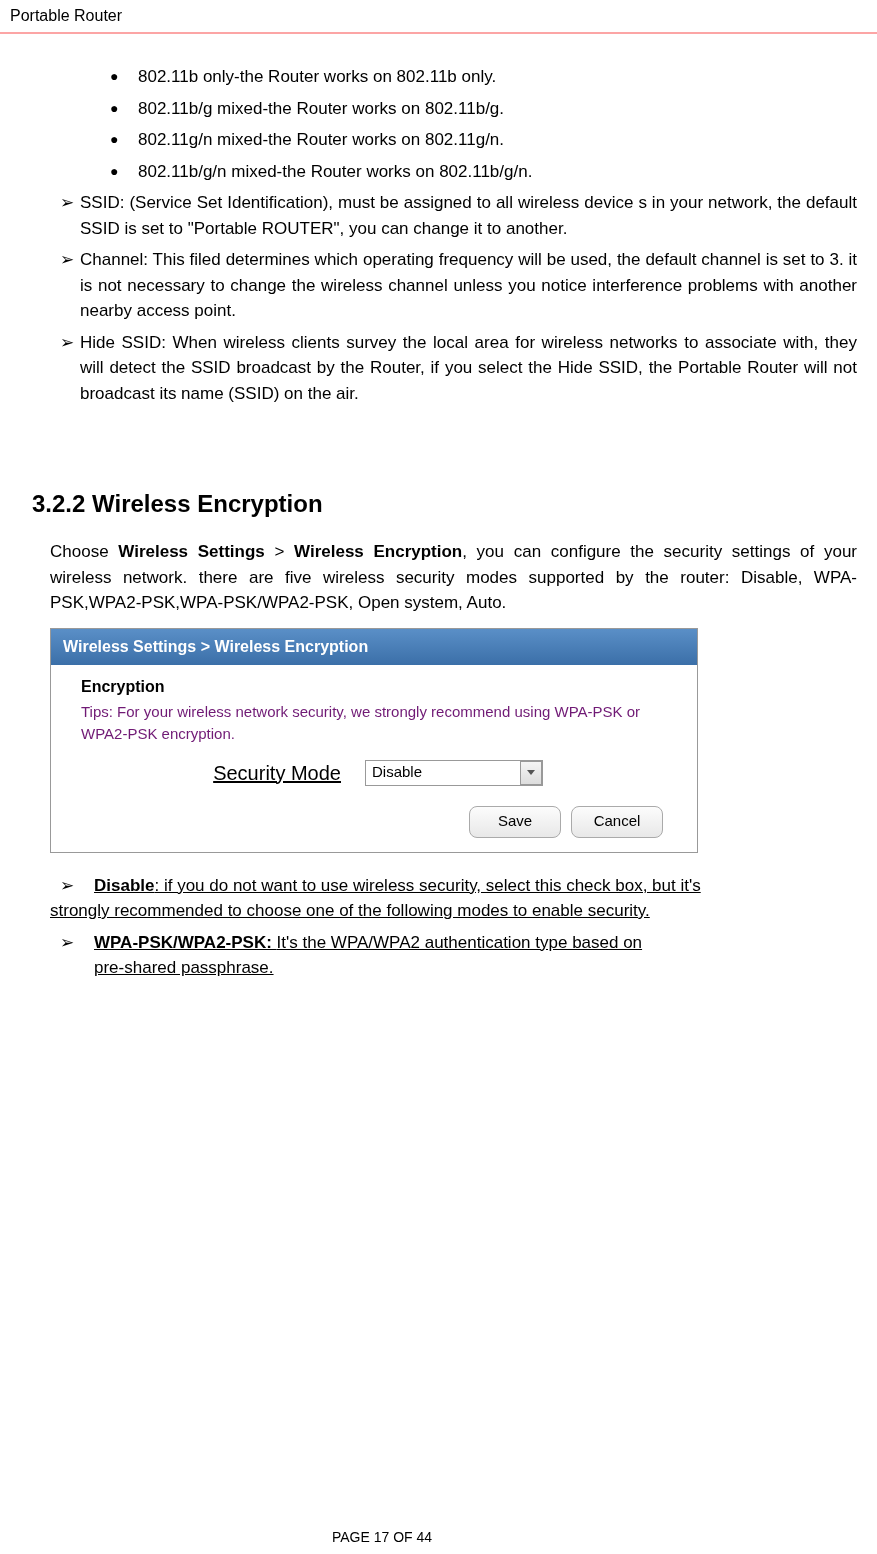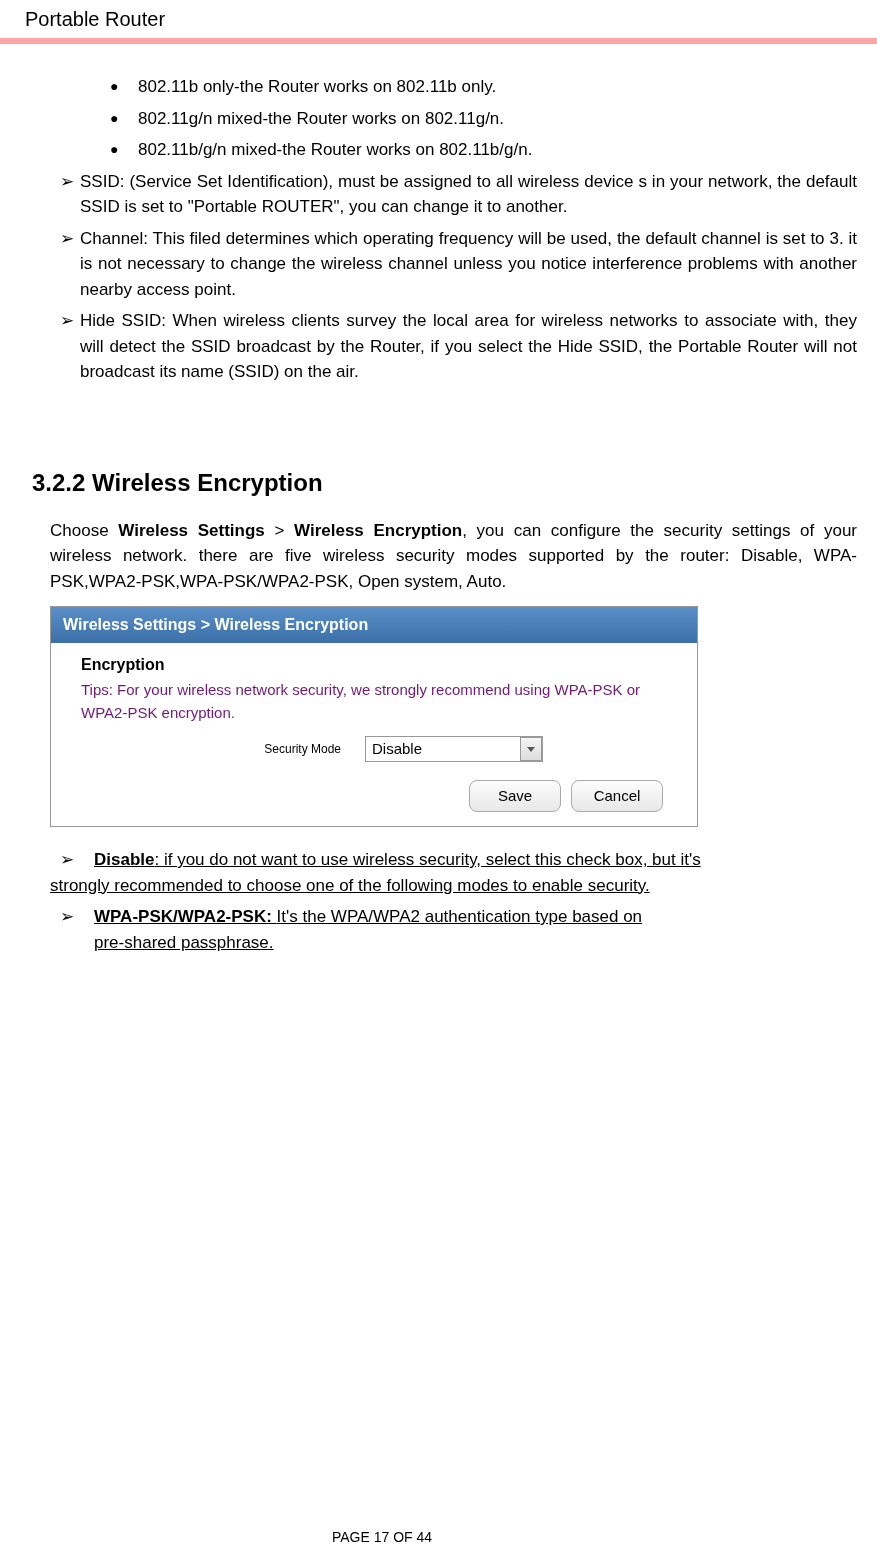--- a/index.html
+++ b/index.html
@@ -5,23 +5,23 @@
     body {
       font-family: Arial, sans-serif;
       font-size: 17px;
       line-height: 1.5;
       margin: 0;
       padding: 0;
       color: #000;
       width: 877px;
     }
     .header {
-      padding: 4px 25px;
-      border-bottom: 6px solid #fca5a5;
-      font-size: 20px;
+      padding: 4px 10px;
+      border-bottom: 2px solid #fca5a5;
+      font-size: 16px;
     }
     .content {
       padding: 30px 20px 10px 50px;
     }
     .bullet-list {
       list-style: none;
       padding-left: 60px;
       margin: 0 0 6px 0;
     }
     .bullet-list li {
@@ -94,21 +94,22 @@
     }
     .form-row {
       display: flex;
       align-items: center;
       margin-bottom: 18px;
     }
     .form-label {
       width: 260px;
       text-align: right;
       padding-right: 24px;
-      font-size: 12px;
+      font-size: 20px;
+      text-decoration: underline;
     }
     .form-select {
       width: 170px;
       height: 24px;
       border: 1px solid #999;
       background: #fff;
       display: flex;
       align-items: center;
       justify-content: space-between;
       padding: 0 0 0 6px;
@@ -183,20 +184,21 @@
 <body>
 
 <div class="header">
   <span>Portable Router</span>
 </div>
 
 <div class="content">
 
   <ul class="bullet-list">
     <li><span>802.11b only-the Router works on 802.11b only.</span></li>
+    <li><span>802.11b/g mixed-the Router works on 802.11b/g.</span></li>
     <li><span>802.11g/n mixed-the Router works on 802.11g/n.</span></li>
     <li><span>802.11b/g/n mixed-the Router works on 802.11b/g/n.</span></li>
   </ul>
 
   <ul class="arrow-list">
     <li>
       <span class="arrow-indent-block">SSID: (Service Set Identification), must be assigned to all wireless device s in your network, the default SSID is set to "Portable ROUTER", you can change it to another.</span>
     </li>
     <li>
       <span>Channel: This filed determines which operating frequency will be used, the default channel is set to 3. it is not necessary to change the wireless channel unless you notice interference problems with another nearby access point.</span>

